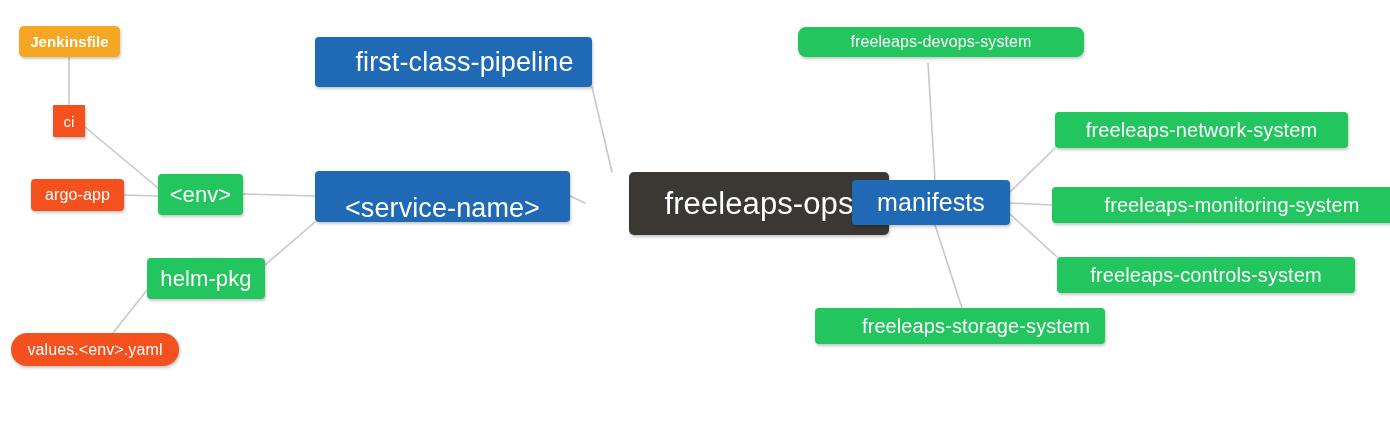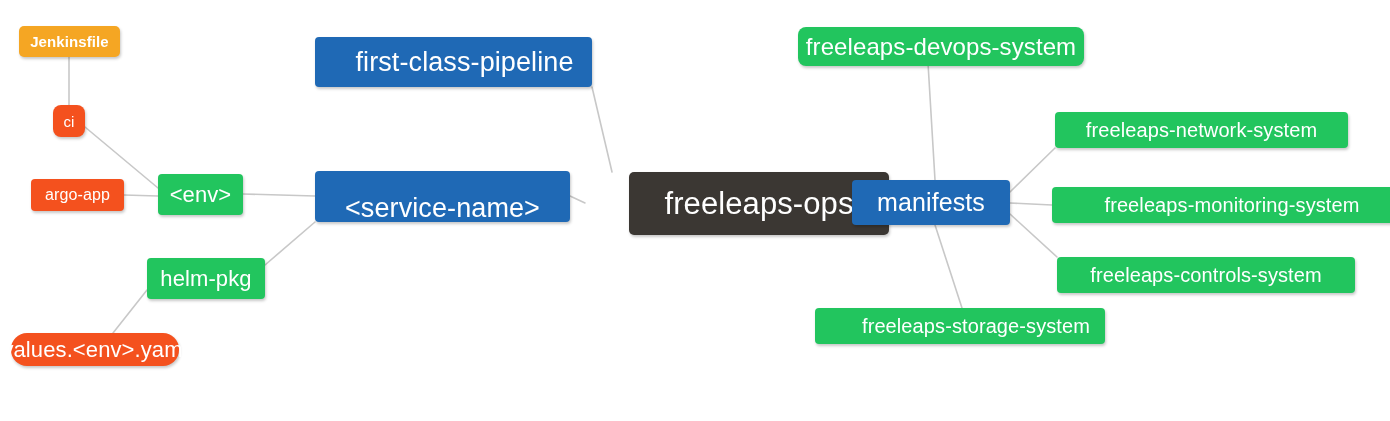--- a/index.html
+++ b/index.html
@@ -83,33 +83,33 @@
       </div>
       <div class="node c-blue" style="left: 852px; top: 180px; width: 158px; height: 45px; font-size: 25px; border-radius: 4px;">
         <span class="node-label">manifests</span>
       </div>
       <div class="node c-green" style="left: 158px; top: 174px; width: 85px; height: 41px; font-size: 22px; border-radius: 4px;">
         <span class="node-label">&lt;env&gt;</span>
       </div>
       <div class="node c-green" style="left: 147px; top: 258px; width: 118px; height: 41px; font-size: 22px; border-radius: 4px;">
         <span class="node-label">helm-pkg</span>
       </div>
-      <div class="node c-red" style="left: 53px; top: 105px; width: 32px; height: 32px; font-size: 15px; border-radius: 8px;">
+      <div class="node c-red" style="left: 53px; top: 105px; width: 32px; height: 32px; font-size: 15px; border-radius: 1px;">
         <span class="node-label">ci</span>
       </div>
       <div class="node c-orange" style="left: 19px; top: 26px; width: 101px; height: 31px; font-size: 15px; border-radius: 5px; font-weight: bold;">
         <span class="node-label">Jenkinsfile</span>
       </div>
       <div class="node c-red" style="left: 31px; top: 179px; width: 93px; height: 32px; font-size: 16px; border-radius: 4px;">
         <span class="node-label">argo-app</span>
       </div>
-      <div class="node c-red" style="left: 11px; top: 333px; width: 168px; height: 33px; font-size: 22px; border-radius: 16px;">
+      <div class="node c-red" style="left: 11px; top: 333px; width: 168px; height: 33px; font-size: 16px; border-radius: 16px;">
         <span class="node-label">values.&lt;env&gt;.yaml</span>
       </div>
-      <div class="node c-green" style="left: 798px; top: 27px; width: 286px; height: 39px; font-size: 24px; border-radius: 8px;">
+      <div class="node c-green" style="left: 798px; top: 27px; width: 286px; height: 30px; font-size: 16px; border-radius: 8px;">
         <span class="node-label">freeleaps-devops-system</span>
       </div>
       <div class="node c-green" style="left: 1055px; top: 112px; width: 293px; height: 36px; font-size: 20px; border-radius: 4px;">
         <span class="node-label">freeleaps-network-system</span>
       </div>
       <div class="node c-green" style="left: 1052px; top: 187px; width: 360px; height: 36px; font-size: 20px; border-radius: 4px;">
         <span class="node-label">freeleaps-monitoring-system</span>
       </div>
       <div class="node c-green" style="left: 1057px; top: 257px; width: 298px; height: 36px; font-size: 20px; border-radius: 4px;">
         <span class="node-label">freeleaps-controls-system</span>

